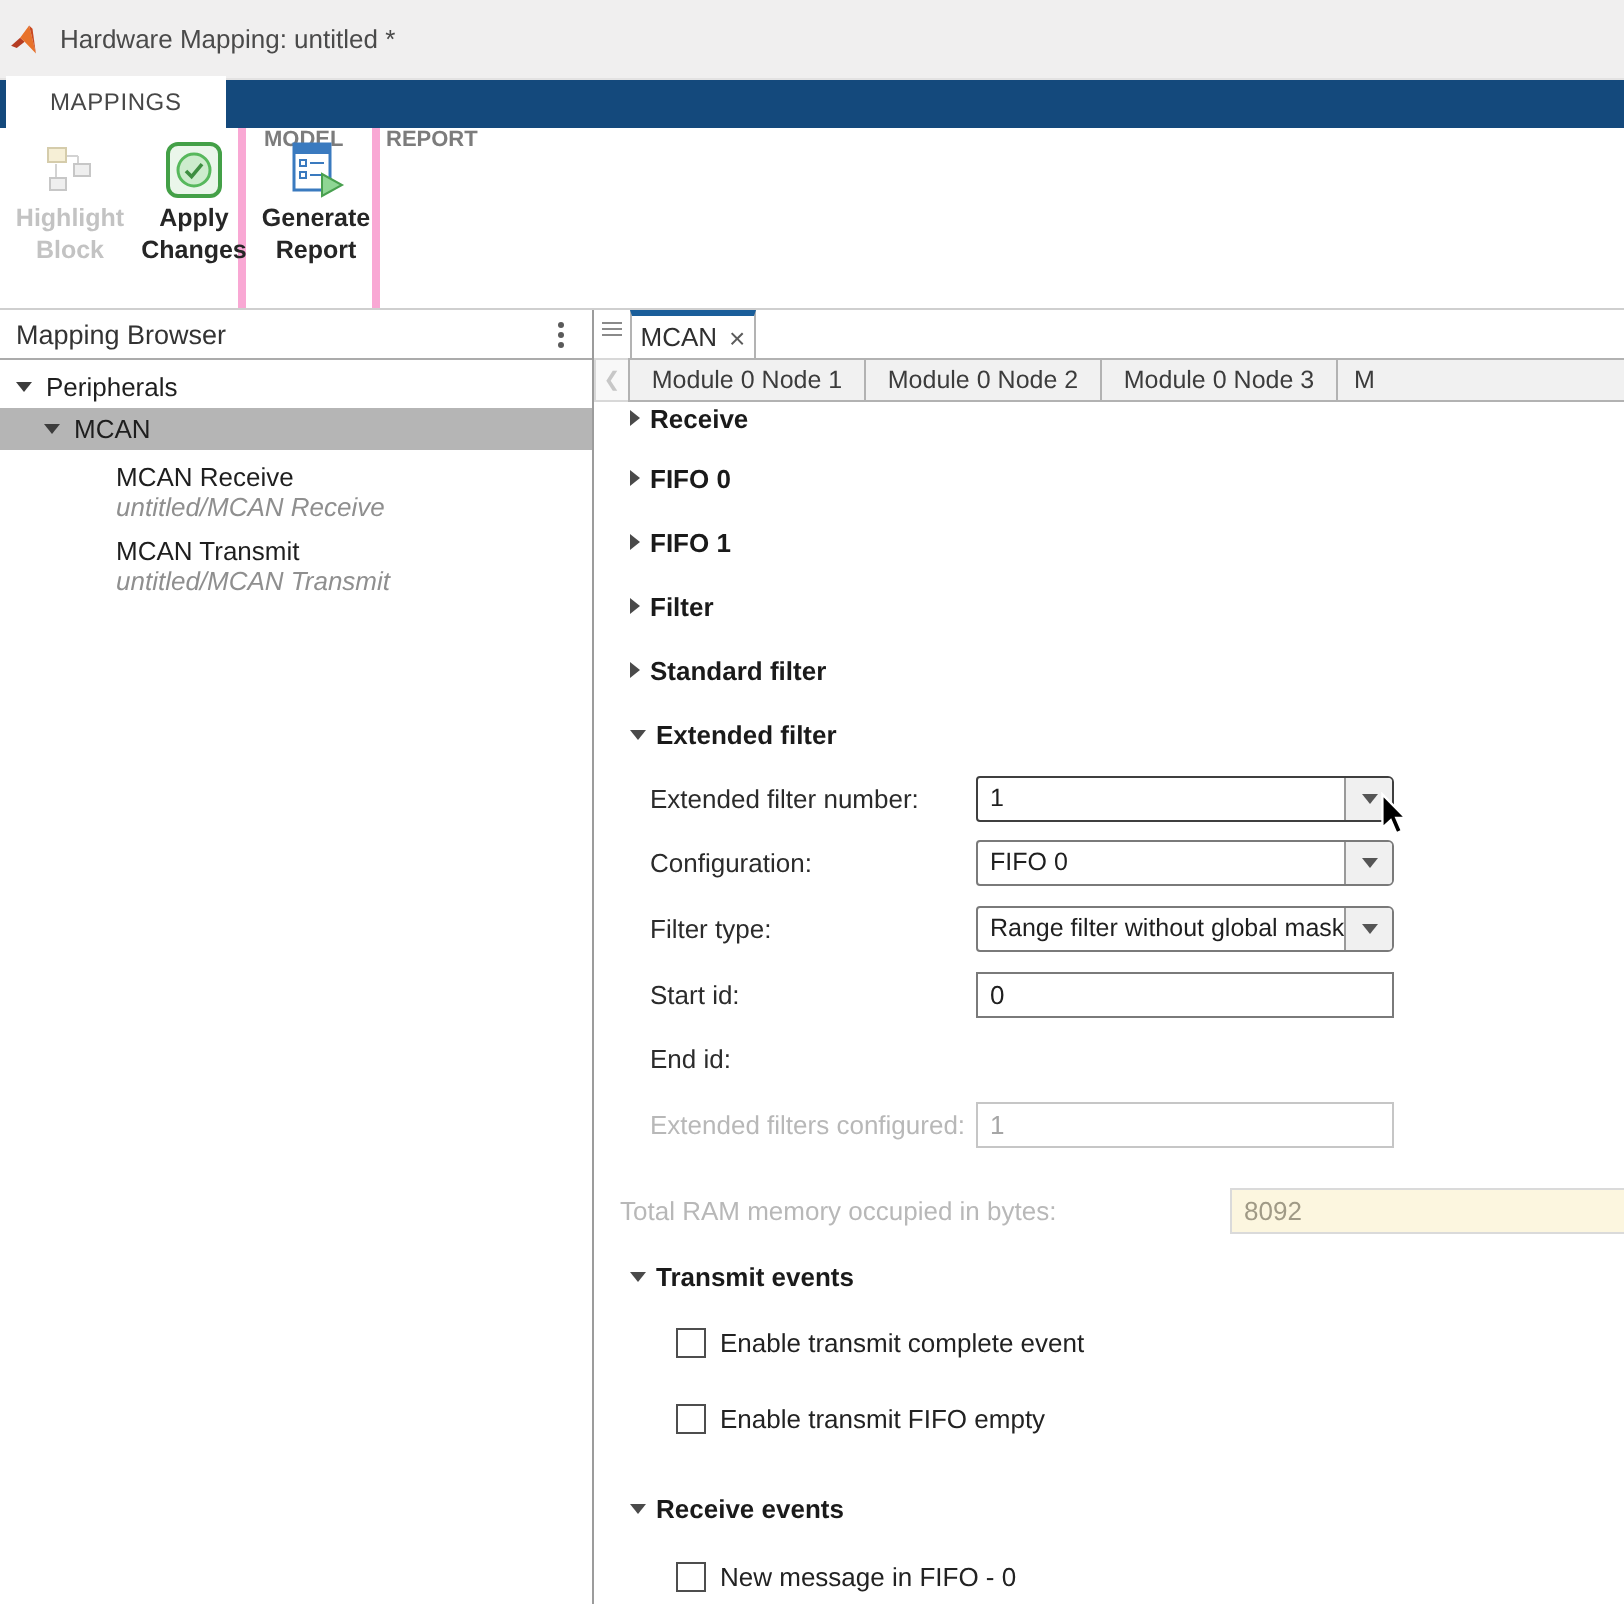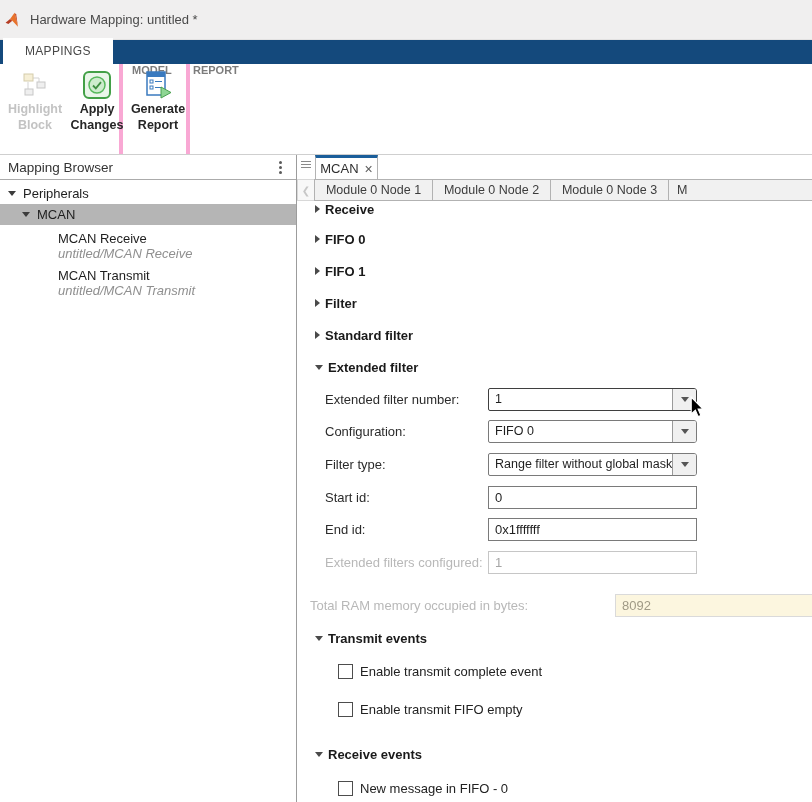--- a/index.html
+++ b/index.html
@@ -289,21 +289,20 @@
         </div>
       </div>
 
       <div class="crow frow" style="top:284px;">
         <span class="flabel">Start id:</span>
         <input class="fctrl tfield" value="0" style="">
       </div>
 
       <div class="crow frow" style="top:316px;">
         <span class="flabel">End id:</span>
-        <input class="fctrl tfield" value="0x1fffffff" style="">
       </div>
 
       <div class="crow frow" style="top:349px;">
         <span class="flabel dim">Extended filters configured:</span>
         <input class="fctrl tfield disabled" disabled="" value="1" style="">
       </div>
 
       <div class="crow frow" style="top:392px;">
         <span class="flabel dim" style="left:13px;">Total RAM memory occupied in bytes:</span>
         <input class="ramfield" disabled="" value="8092" style="">

